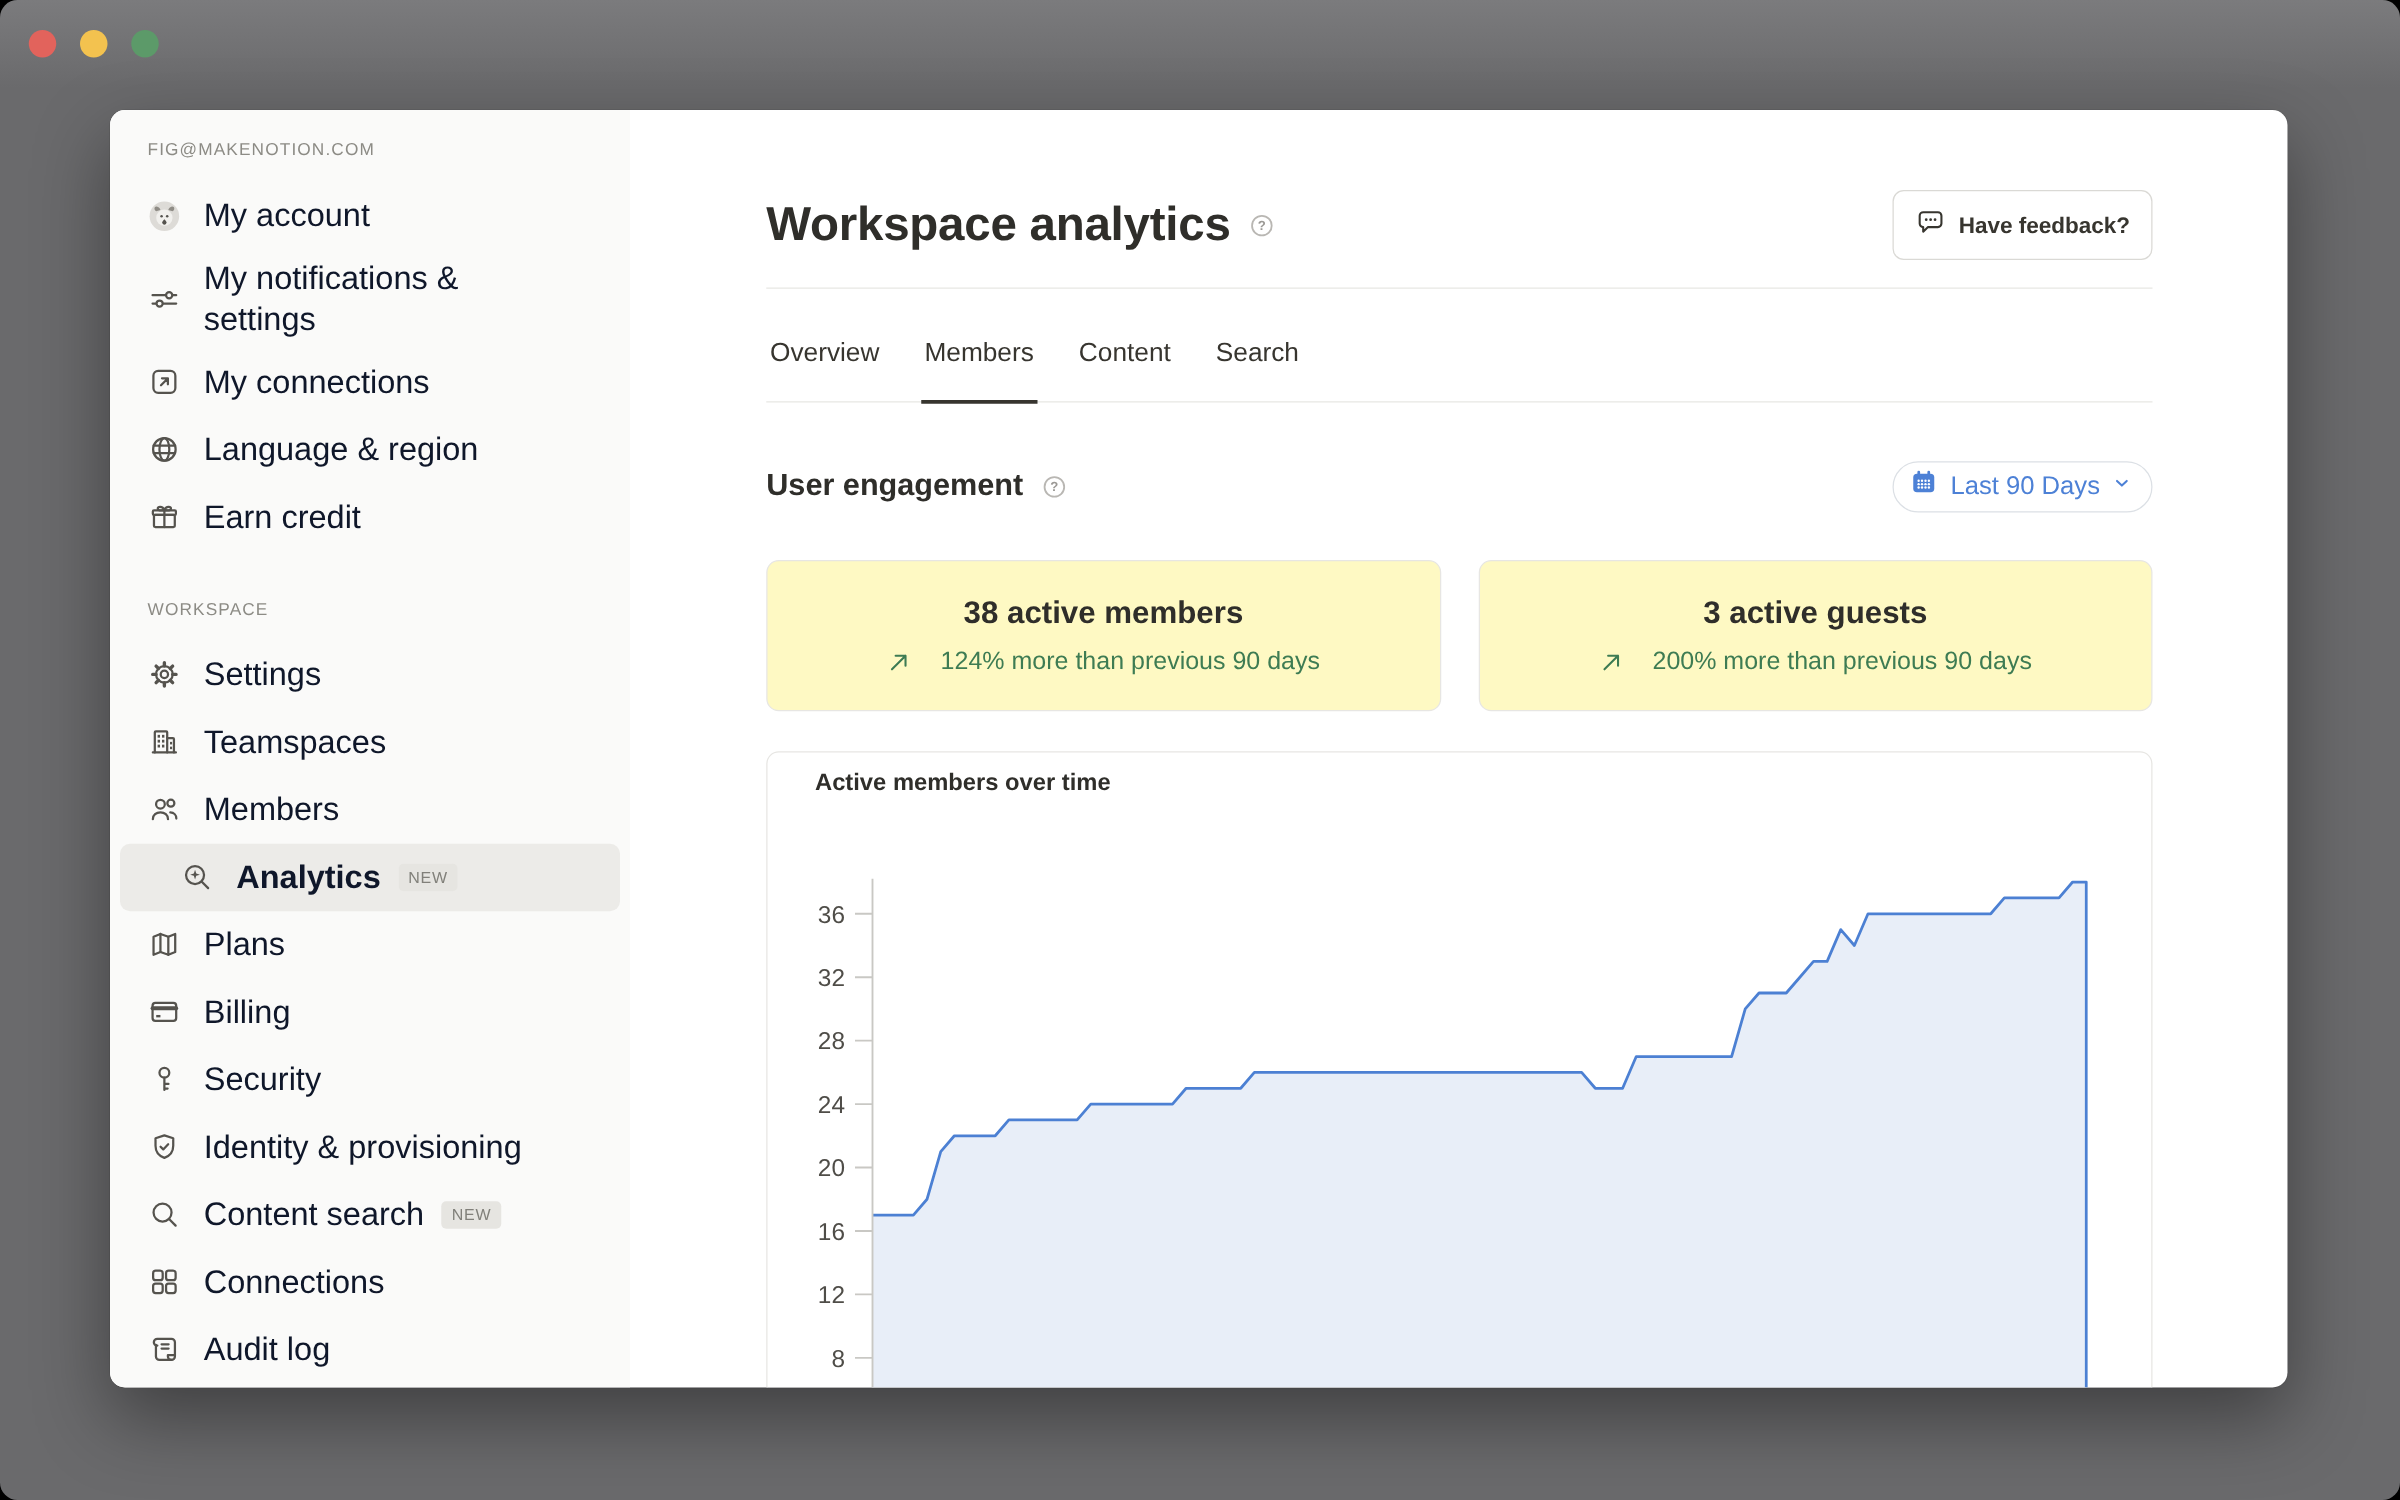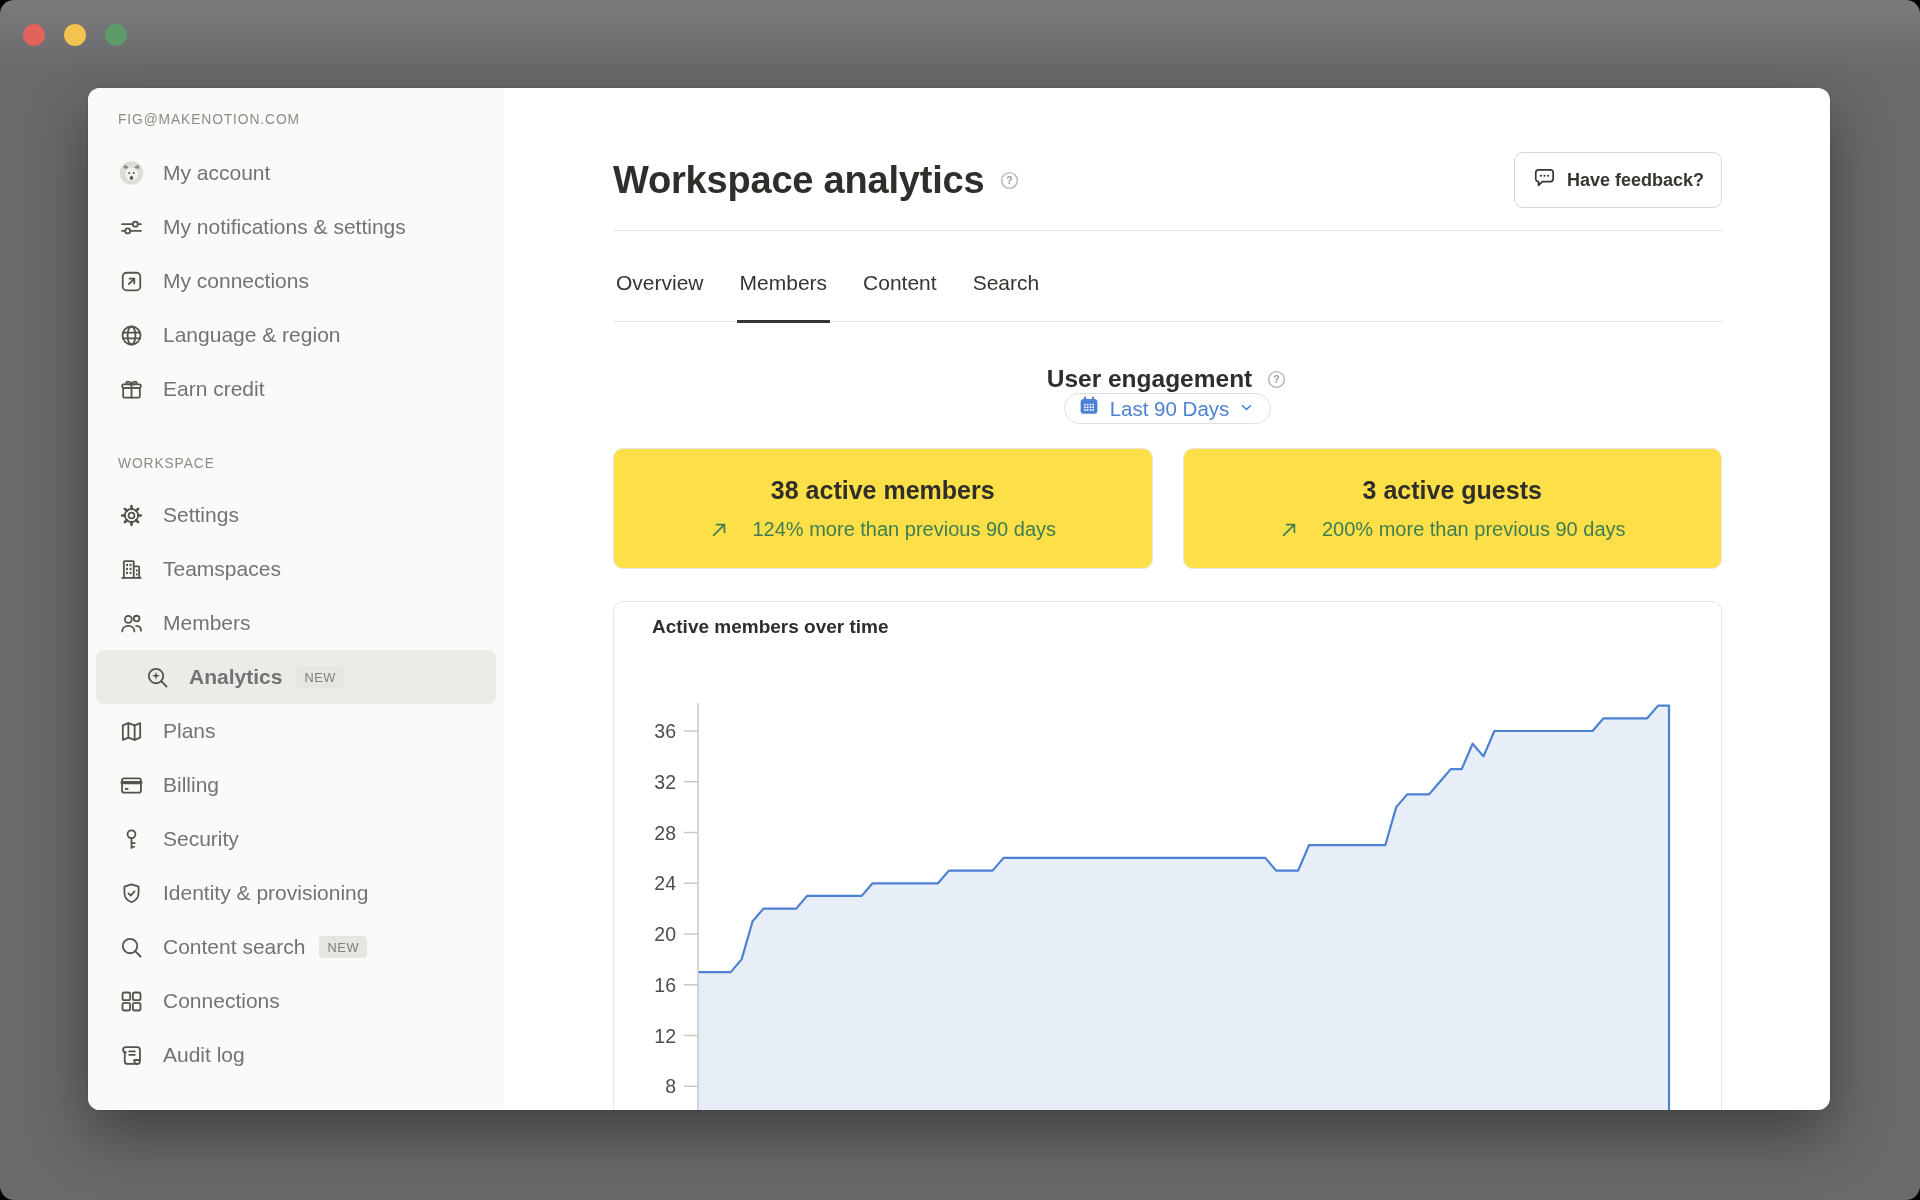--- a/index.html
+++ b/index.html
@@ -17,47 +17,47 @@
   
   .sidebar { width:416px; flex:none; background:#FAFAF9; padding:24px 8px 0; }
   .acct-label { font-size:13.8px; font-weight:500; letter-spacing:.9px; color:#8C8B85; padding-left:22px; height:34px; }
   .ws-label   { font-size:13.8px; font-weight:500; letter-spacing:.9px; color:#8C8B85; padding-left:22px;
                 margin-top:22px; height:50px; display:flex; align-items:center; }
   .s-item { display:flex; align-items:center; min-height:54px; padding:6px 14px 6px 22px; border-radius:8px; cursor:pointer; }
   .s-item.active { background:#ECEBE8;padding-left:48px; }
   .s-icon { width:27px; height:27px; flex:none; color:#55534E; display:flex; align-items:center; justify-content:center; margin-right:18px; }
   .s-icon svg { width:27px; height:27px; }
   .s-icon.avatar svg { width:30px; height:30px; }
-  .s-label { font-size:21px; color:#737373; line-height:1.28; max-width:258px; }
+  .s-label { font-size:26px; color:#0f172a; line-height:1.28; max-width:258px; }
   .s-item.active .s-label { font-weight:700; }
   .badge { margin-left:14px; font-size:12.8px; letter-spacing:.6px; font-weight:500; color:#81807A;
            background:#E6E5E1; border-radius:4px; padding:3.5px 8px; white-space:nowrap; }
 
   
   .main { flex:1; padding:0 108px 0 109px; overflow:hidden; }
   .hdr { margin-top:62px; height:60px; display:flex; align-items:center; justify-content:space-between; }
   .hdr-left { display:flex; align-items:center; gap:14px; }
   h1 { font-size:38px; font-weight:700; color:#2F2E2A; letter-spacing:-.2px; }
   .q-icon { width:23px; height:23px; display:inline-flex; }
   .feedback { display:inline-flex; align-items:center; gap:10px; height:56px; padding:0 17px; border-radius:9px;
               border:1.5px solid #DAD9D5; background:#fff; font-size:18px; font-weight:600; color:#37352F;
               font-family:inherit; cursor:pointer; }
   .divider { height:1px; background:#E8E7E4; margin-top:20px; }
   .tabs { display:flex; gap:30px; border-bottom:1px solid #E8E7E4; height:91px; align-items:flex-end; }
   .tab { font-size:21px; color:#37352F; padding:0 3px 25px; border-bottom:3px solid transparent; margin-bottom:-2px; cursor:pointer; }
   .tab.active { border-bottom-color:#37352F; font-weight:500; }
-  .engage-row { margin-top:43px; height:48px; display:flex; align-items:center; justify-content:space-between;flex-direction:column; }
+  .engage-row { margin-top:43px; height:48px; display:flex; align-items:center; justify-content:space-between; }
   .engage-left { display:flex; align-items:center; gap:13px; }
   h2 { font-size:24.5px; font-weight:700; color:#2F2E2A; }
   .range-pill { display:inline-flex; align-items:center; gap:9px; height:41px; padding:0 15px 0 12px; border-radius:21px;
                 border:1.5px solid #DCE0E5; background:#fff; font-size:20.5px; font-weight:500; color:#4D81D6;
                 font-family:inherit; cursor:pointer; }
   .cards { margin-top:35px; display:flex; gap:30px; }
   .stat-card { flex:1; height:121px; border:1px solid #E7E6E3; border-radius:10px; display:flex; flex-direction:column;
-               align-items:center; justify-content:center; gap:13px; background:#fde047; }
+               align-items:center; justify-content:center; gap:13px; background:#fef9c3; }
   .stat-title { font-size:25px; font-weight:700; color:#2F2E2A; }
   .stat-delta { font-size:20px; color:#3E7C53; display:flex; align-items:center; gap:23px; }
   .chart-card { position:relative; margin-top:32px; height:620px; border:1px solid #E7E6E3; border-radius:10px; overflow:hidden; background:#fff; }
   .chart-card h3 { position:absolute; left:38px; top:14px; font-size:19px; font-weight:700; color:#2F2E2A; }
   #chart { position:absolute; left:0; top:0; }
   #chart text { font-family:"Liberation Sans",sans-serif; font-size:19.5px; fill:#4F4D48; }
 </style>
 </head>
 <body>
 

